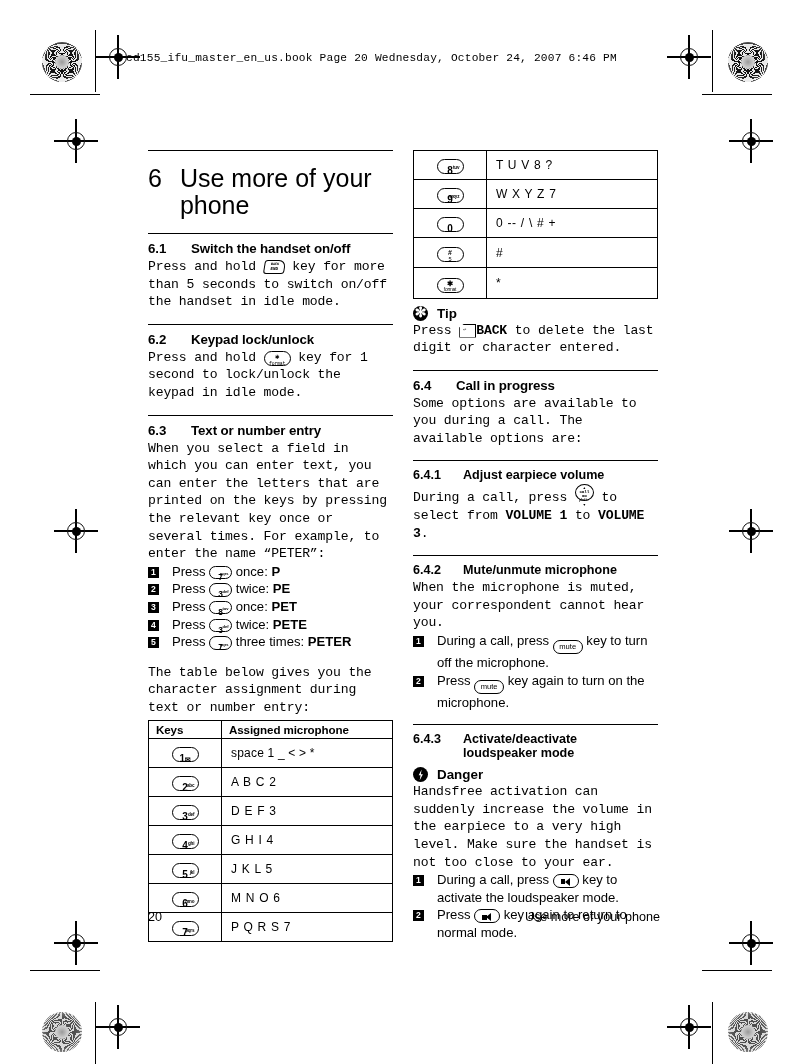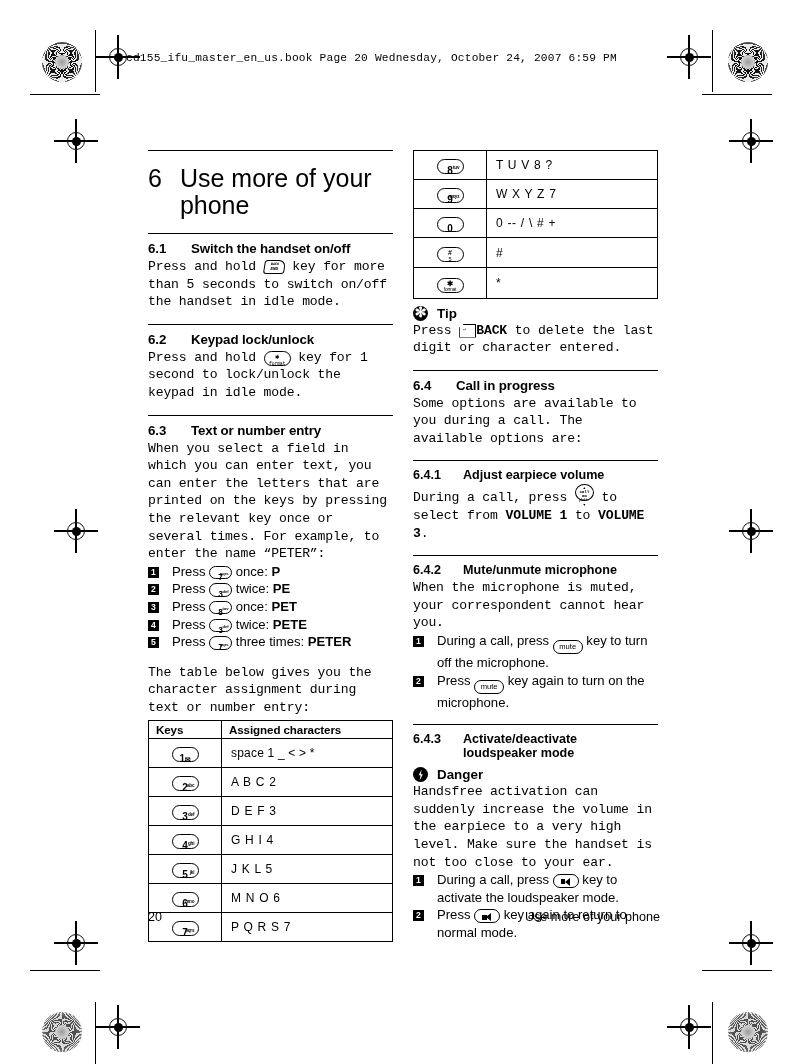--- a/index.html
+++ b/index.html
@@ -210,21 +210,21 @@
 
 <div class="cropline" style="left:30px;top:94px;width:70px;height:1.3px;"></div>
 <div class="cropline" style="left:30px;top:970px;width:70px;height:1.3px;"></div>
 <div class="cropline" style="left:702px;top:94px;width:70px;height:1.3px;"></div>
 <div class="cropline" style="left:702px;top:970px;width:70px;height:1.3px;"></div>
 <div class="cropline" style="left:95px;top:30px;width:1.3px;height:62px;"></div>
 <div class="cropline" style="left:95px;top:1002px;width:1.3px;height:62px;"></div>
 <div class="cropline" style="left:712px;top:30px;width:1.3px;height:62px;"></div>
 <div class="cropline" style="left:712px;top:1002px;width:1.3px;height:62px;"></div>
 
-<div class="bookline">cd155_ifu_master_en_us.book  Page 20  Wednesday, October 24, 2007  6:59 PM</div>
+<div class="bookline">cd155_ifu_master_en_us.book  Page 20  Wednesday, October 24, 2007  6:46 PM</div>
 
 <div class="content">
 
   <div class="col left">
 
     <div class="rule"></div>
     <div class="chap">
       <div class="num">6</div>
       <div class="ttl">Use more of your phone</div>
     </div>
@@ -272,21 +272,21 @@
           <span class="steptxt"><span>Press </span><span class="kinline"><span class="d">7</span><span class="s">pqrs</span></span><span> three times: </span><span class="b">PETER</span></span>
         </li>
     </ol>
 
     <p class="body" style="margin-top:13px;">The table below gives you the character assignment during text or number entry:</p>
 
     <table class="keys">
       <tbody>
           <tr>
         <th>Keys</th>
-        <th>Assigned characters</th>
+        <th>Assigned microphone</th>
       </tr>
       <tr>
         <td class="kc"><span class="keyic num"><span class="d">1<span style="font-size:7px;">✉</span></span></span></td>
         <td class="ch tight">space 1 _ &lt; &gt; *</td>
       </tr>
       <tr>
         <td class="kc"><span class="keyic num"><span class="d">2</span><span class="s">abc</span></span></td>
         <td class="ch">A B C 2</td>
       </tr>
       <tr>

